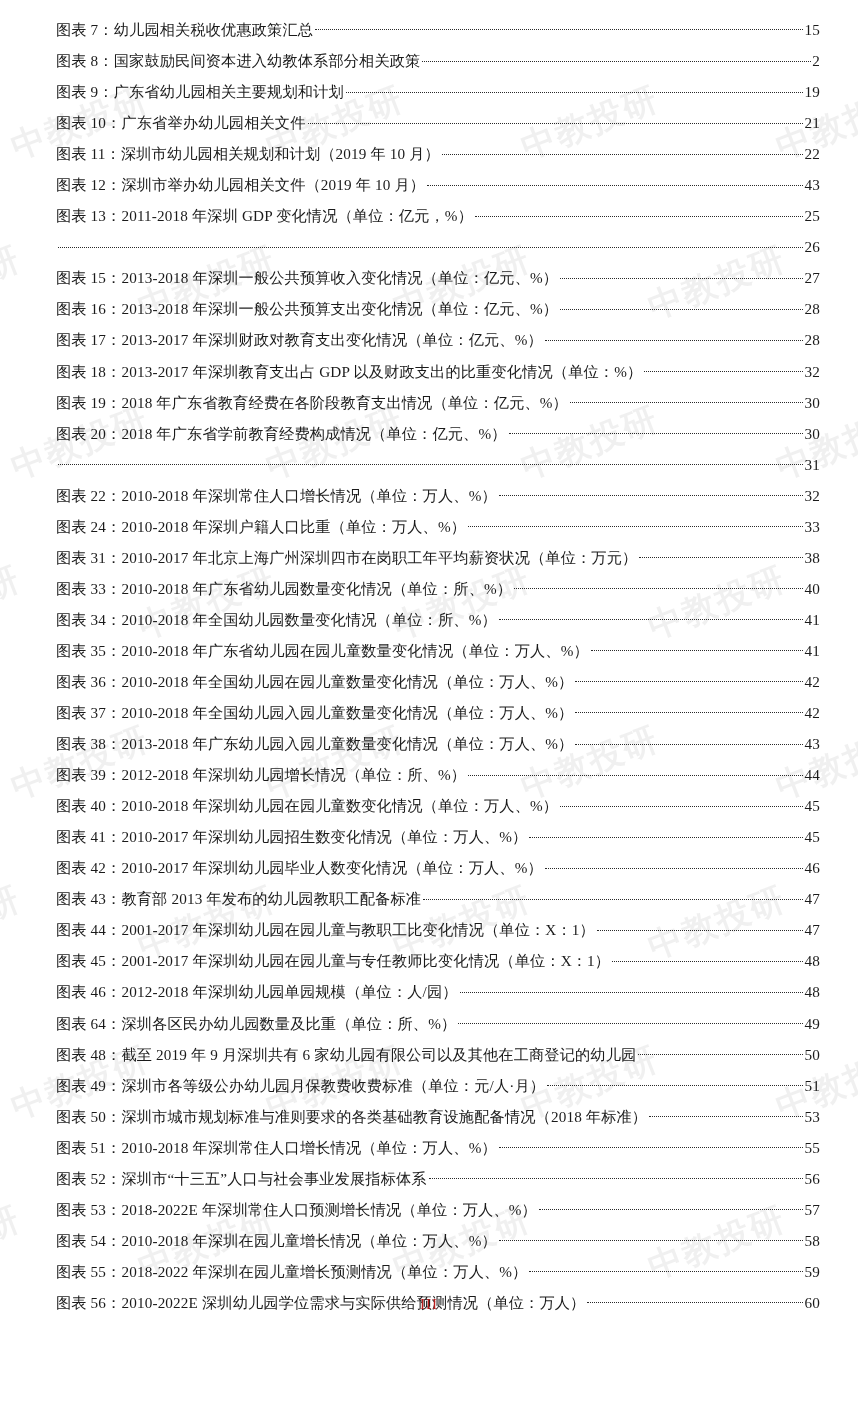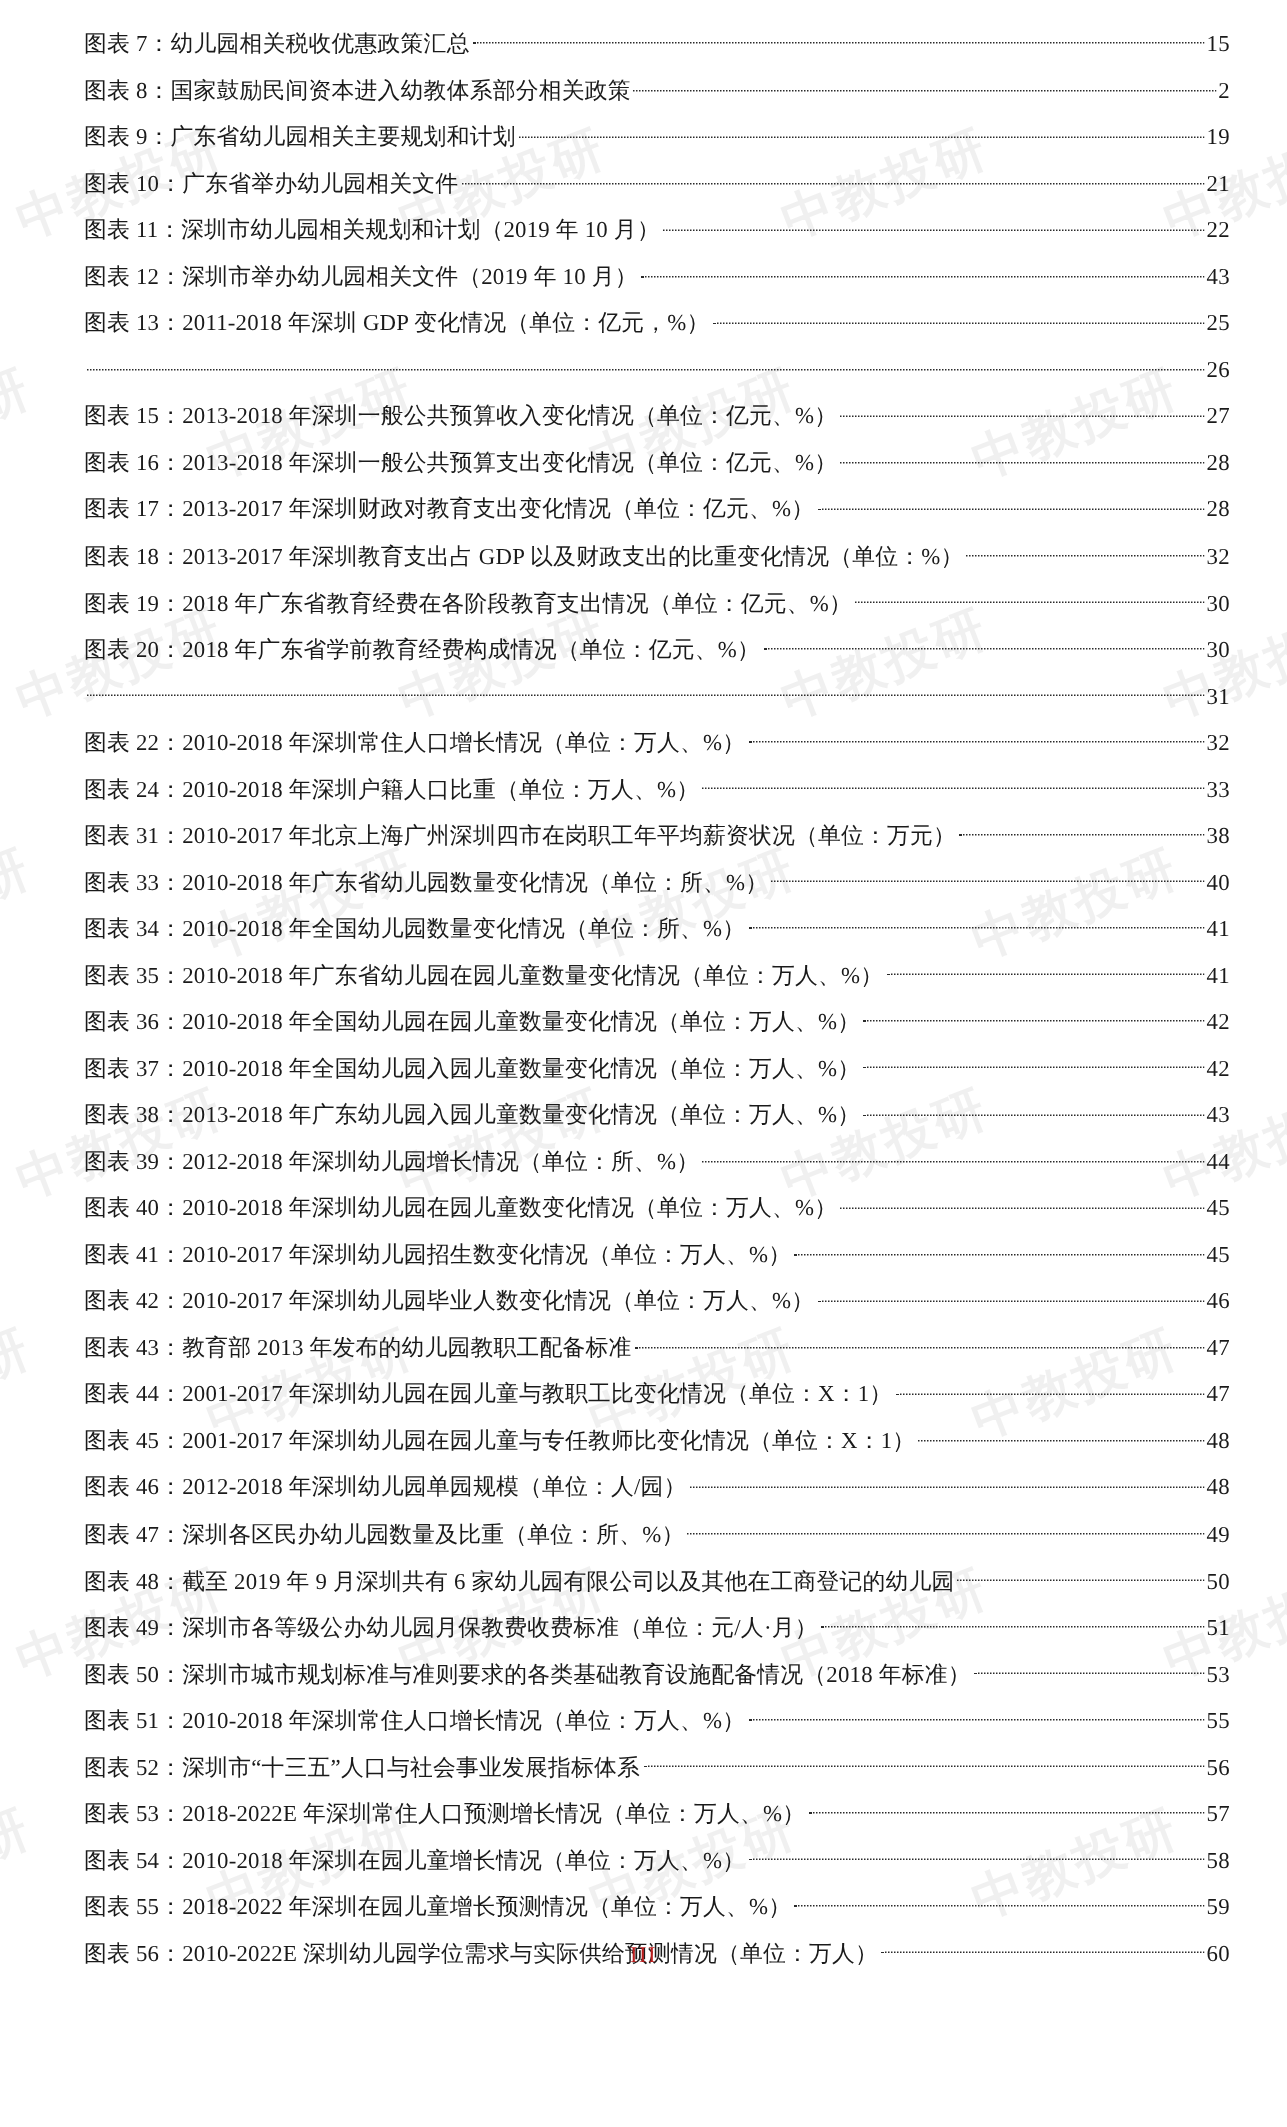--- a/index.html
+++ b/index.html
@@ -300,21 +300,21 @@
         <span class="toc-label">图表 45：2001-2017 年深圳幼儿园在园儿童与专任教师比变化情况（单位：X：1）</span>
         <span class="toc-leader"></span>
         <span class="toc-page">48</span>
       </div>
       <div class="toc-row">
         <span class="toc-label">图表 46：2012-2018 年深圳幼儿园单园规模（单位：人/园）</span>
         <span class="toc-leader"></span>
         <span class="toc-page">48</span>
       </div>
       <div class="toc-row">
-        <span class="toc-label">图表 47：深圳各区民办幼儿园数量及比重（单位：所、%）</span>
+        <span class="toc-label">图表 64：深圳各区民办幼儿园数量及比重（单位：所、%）</span>
         <span class="toc-leader"></span>
         <span class="toc-page">49</span>
       </div>
       <div class="toc-row">
         <span class="toc-label">图表 48：截至 2019 年 9 月深圳共有 6 家幼儿园有限公司以及其他在工商登记的幼儿园</span>
         <span class="toc-leader"></span>
         <span class="toc-page">50</span>
       </div>
       <div class="toc-row">
         <span class="toc-label">图表 49：深圳市各等级公办幼儿园月保教费收费标准（单位：元/人·月）</span>

